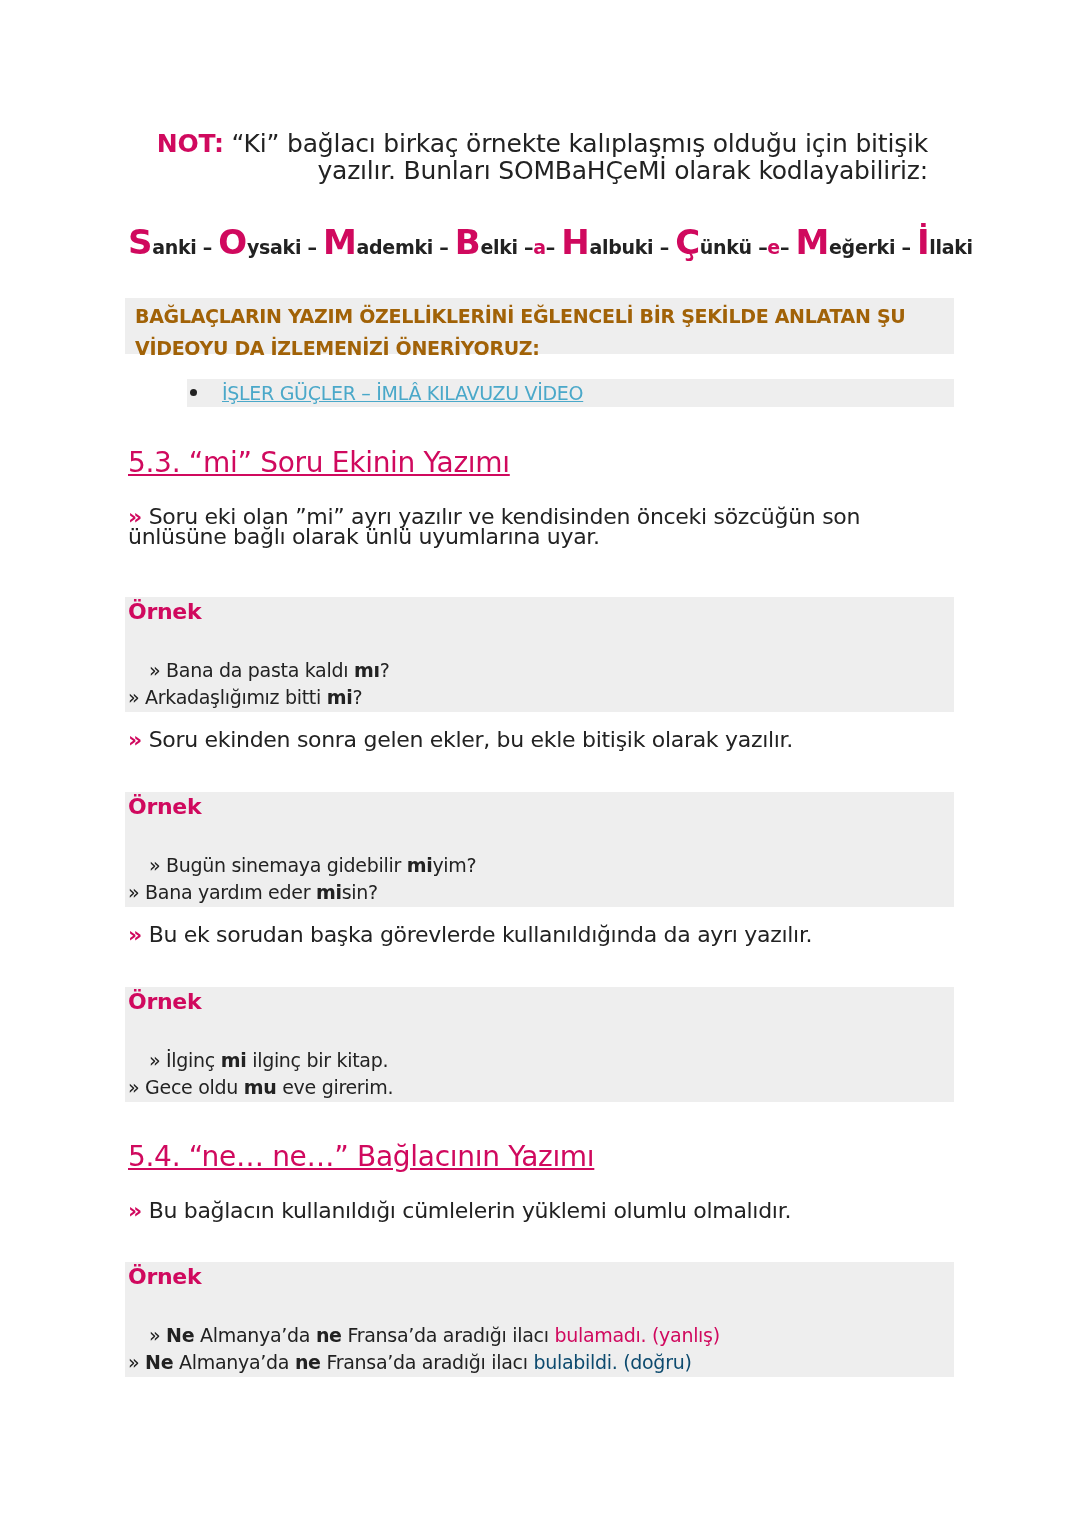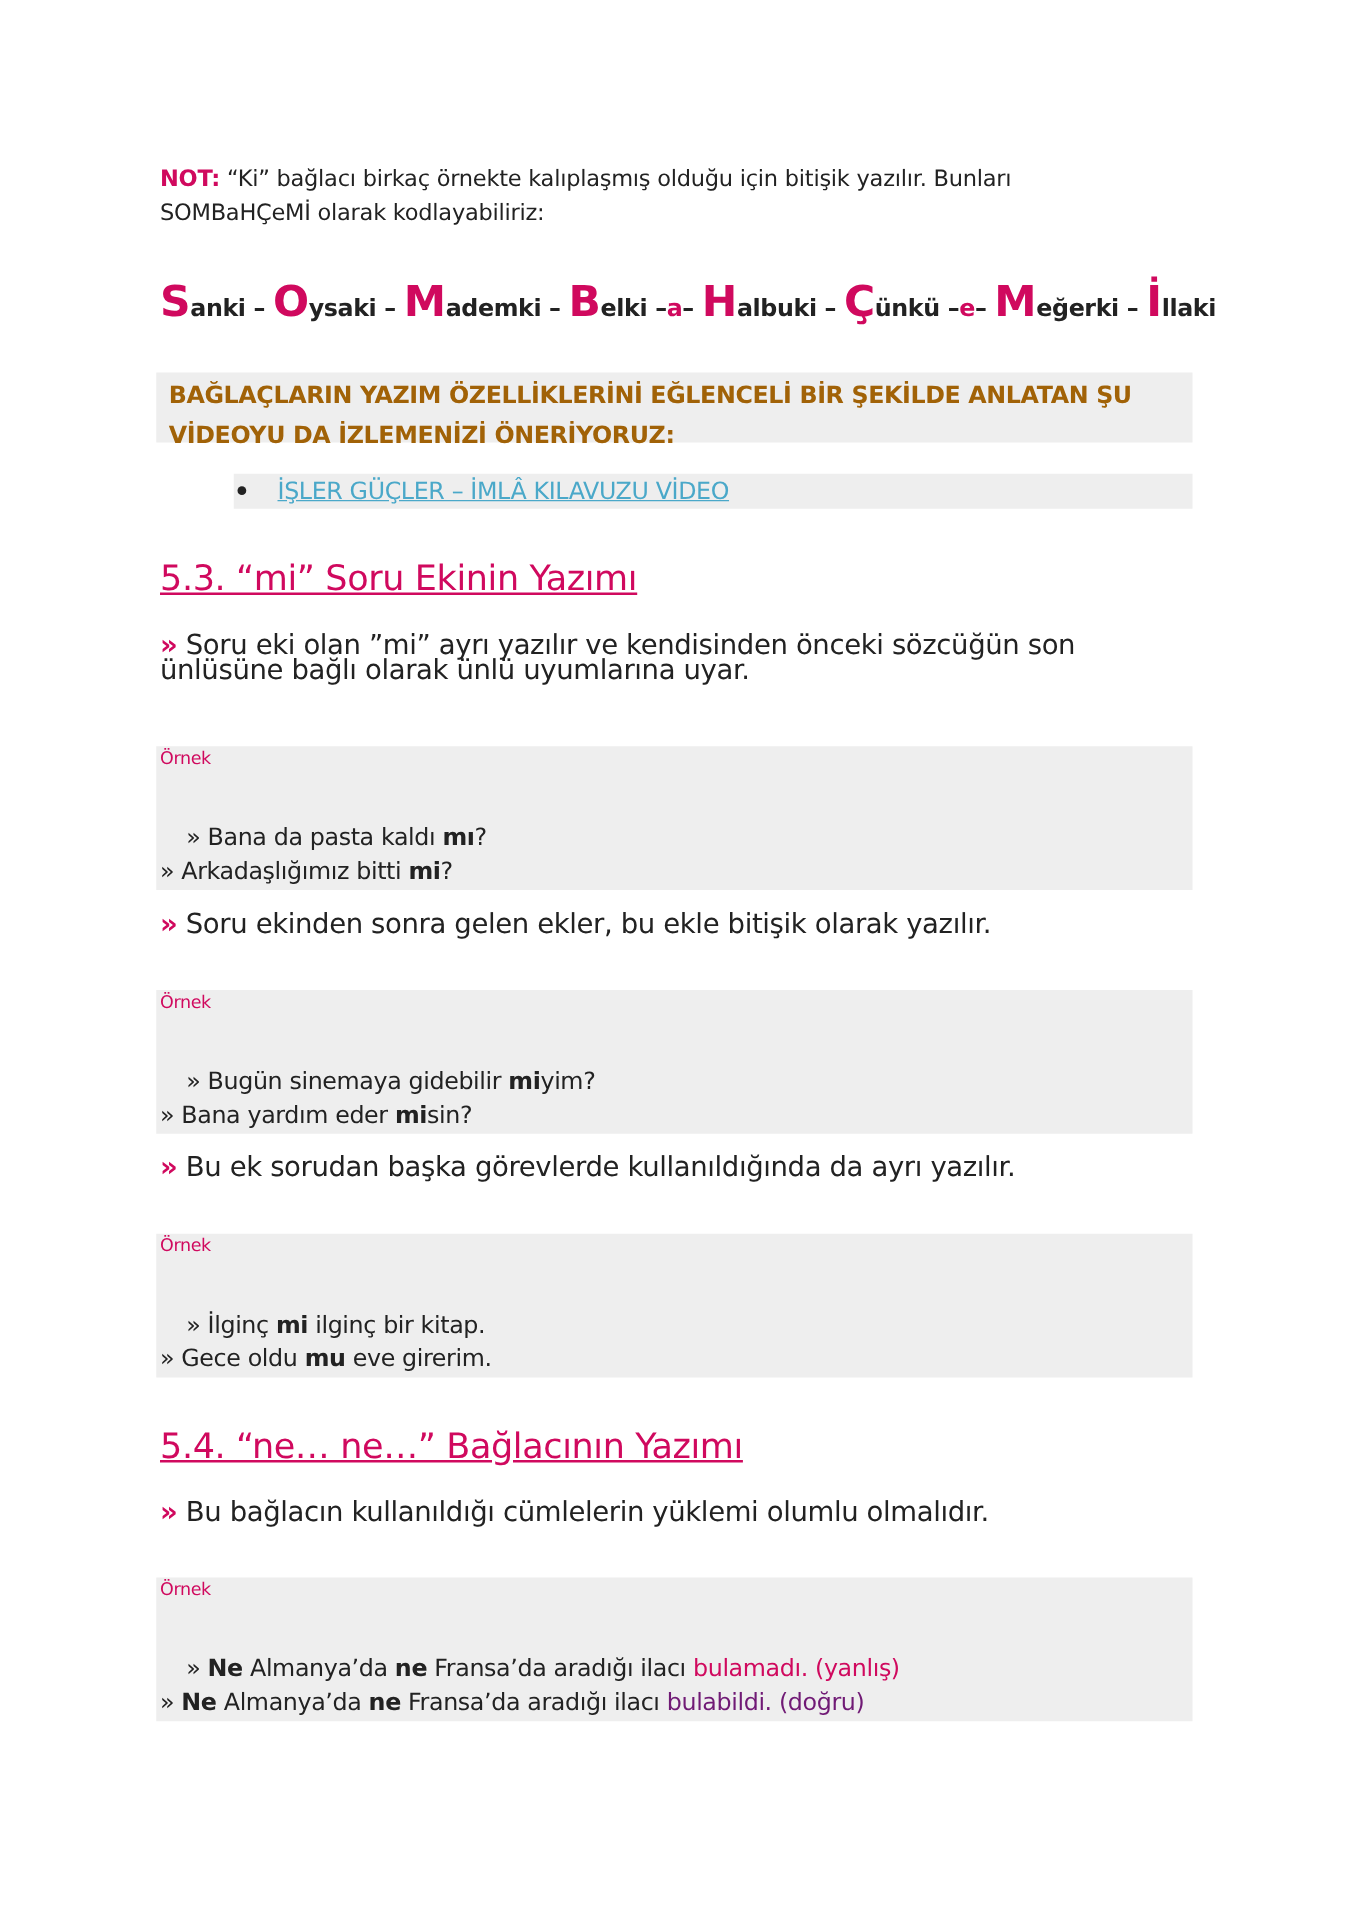--- a/index.html
+++ b/index.html
@@ -5,27 +5,28 @@
   * { box-sizing: border-box; margin: 0; padding: 0; }
   html, body { width: 1080px; height: 1527px; background: #ffffff; }
   body {
     position: relative;
     font-family: "DejaVu Sans", "Liberation Sans", sans-serif;
     color: #222222;
     overflow: hidden;
   }
   .abs { position: absolute; }
   .pink { color: #d0095e; }
-  .green { color: #701a75; }
+  .green { color: #0c4a6e; }
   .b { font-weight: bold; }
 
   .note {
     left: 128px; top: 130px; width: 800px;
-    font-size: 18px; line-height: 27px; color: #222;
+    font-size: 25px; line-height: 27px; color: #222;
     letter-spacing: -0.2px;
+    text-align: right;
   }
   .note .label { color: #d0095e; font-weight: bold; }
 
   .mnemonic {
     left: 128px; top: 222px; width: 840px;
     white-space: nowrap; font-weight: bold; color: #222;
     font-size: 19px; letter-spacing: -0.3px;
   }
   .mnemonic .cap { font-size: 34px; color: #d0095e; line-height: 40px; }
   .mnemonic .mid { color: #d0095e; font-size: 19px; }
@@ -61,21 +62,21 @@
     left: 128px; width: 830px; font-size: 22px; line-height: 20px; color: #222;
     letter-spacing: -0.3px;
   }
   .para .arrow { color: #d0095e; font-weight: bold; }
 
   .example {
     left: 125px; width: 829px; height: 115px;
   }
   .example .title {
     position: absolute; left: 3px; top: 2px;
-    font-size: 14px; font-weight: normal; color: #d0095e; letter-spacing: -0.3px;
+    font-size: 22px; font-weight: bold; color: #d0095e; letter-spacing: -0.3px;
   }
   .example .line {
     position: absolute; left: 3px; font-size: 19px; line-height: 28px; color: #222;
     white-space: nowrap; letter-spacing: -0.3px;
   }
   .example .l1 { top: 59px; margin-left: 21px; }
   .example .l2 { top: 86px; }
 </style>
 </head>
 <body>

